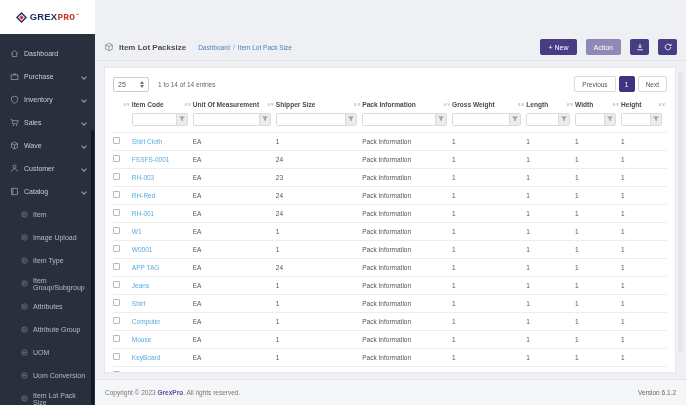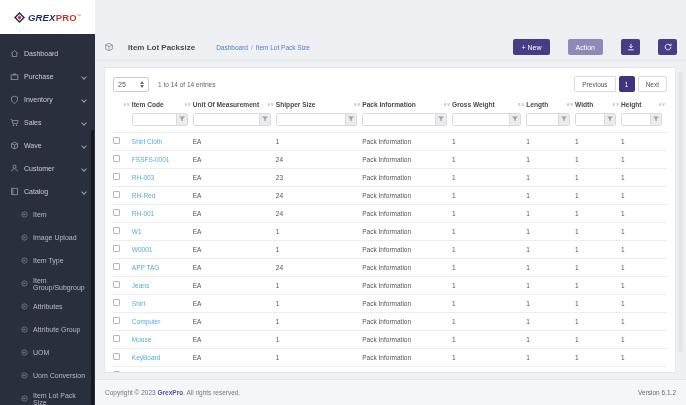--- a/index.html
+++ b/index.html
@@ -4,21 +4,21 @@
 <style>
   * { box-sizing: border-box; margin: 0; padding: 0; }
   html,body { width:686px; height:405px; overflow:hidden; }
   body { font-family: "Liberation Sans", "DejaVu Sans", sans-serif; background:#eef0f3; }
   .app { position:relative; width:686px; height:405px; overflow:hidden; }
 
   
   .logo-area { position:absolute; left:0; top:0; width:95px; height:34px; background:#fff;
     display:flex; align-items:center; justify-content:center; gap:3px; z-index:5; }
   .logo-text { font-size:9.5px; font-weight:800; letter-spacing:.2px; }
-  .logo-text .g { color:#1d2b5e;font-style:italic; } .logo-text .p { color:#c8372d; }
+  .logo-text .g { color:#1d2b5e; } .logo-text .p { color:#c8372d;font-family:Liberation Mono, monospace; }
   .logo-text .tm { font-size:4px; color:#c8372d; vertical-align:super; font-weight:400; }
 
   
   .topbar { position:absolute; left:95px; right:0; top:0; height:34px; background:#353b49;
     display:flex; align-items:center; padding:0 10px; }
   .hamburger { width:13px; display:flex; flex-direction:column; gap:2px; margin:0 14px 0 2px; cursor:pointer; }
   .hamburger i { display:block; height:2px; background:#fff; border-radius:1px; }
   .searchwrap { display:flex; align-items:center; gap:5px; }
   .search { background:transparent; border:none; outline:none; color:#cfd3db; font-size:7.5px; width:130px;
     font-family:"Liberation Sans", sans-serif; }
@@ -40,21 +40,21 @@
     color:#c9cdd7; font-size:7px; cursor:pointer; }
   .nav-ico { color:#9aa0ae; display:flex; align-items:center; width:9px; flex:none; }
   .nav-item .chev { margin-left:auto; border-color:#9aa0ae; }
   .sub-item { height:23px; display:flex; align-items:center; gap:5px; padding:0 6px 0 21px;
     color:#b6bbc6; font-size:7px; cursor:pointer; }
   .nav-ico.sub { width:7px; color:#8c93a2; }
   .side-scroll { position:absolute; right:1px; top:96px; width:3px; height:275px; background:#141823; border-radius:2px; }
 
   
   .main { position:absolute; left:95px; top:34px; right:0; bottom:0; background:#eef0f3; }
-  .page-header { height:27px; display:flex; align-items:center; padding:0 9px; gap:14px;
+  .page-header { height:27px; display:flex; align-items:center; padding:0 9px; gap:5px;
     border-bottom:1px solid #e2e4e8; }
   .title-ic { display:flex; color:#8a8f98; }
   .page-title { font-size:8px; font-weight:700; color:#4c4c4c; margin-right:7px; white-space:nowrap; }
   .crumb { font-size:6.5px; display:flex; align-items:center; gap:3px; }
   .crumb a { color:#4e80c2; text-decoration:none; cursor:pointer; }
   .crumb .sep { color:#9aa0a8; }
   .ph-spacer { flex:1; }
   .btn { height:16px; border:none; border-radius:2px; color:#fff; font-size:7px; padding:0 8px; margin-left:4px;
     display:flex; align-items:center; justify-content:center; cursor:pointer; background:#473d85;
     font-family:"Liberation Sans", sans-serif; }

